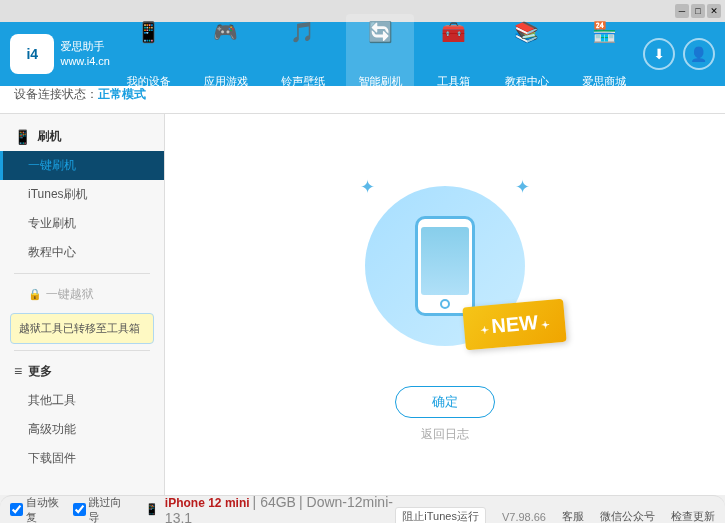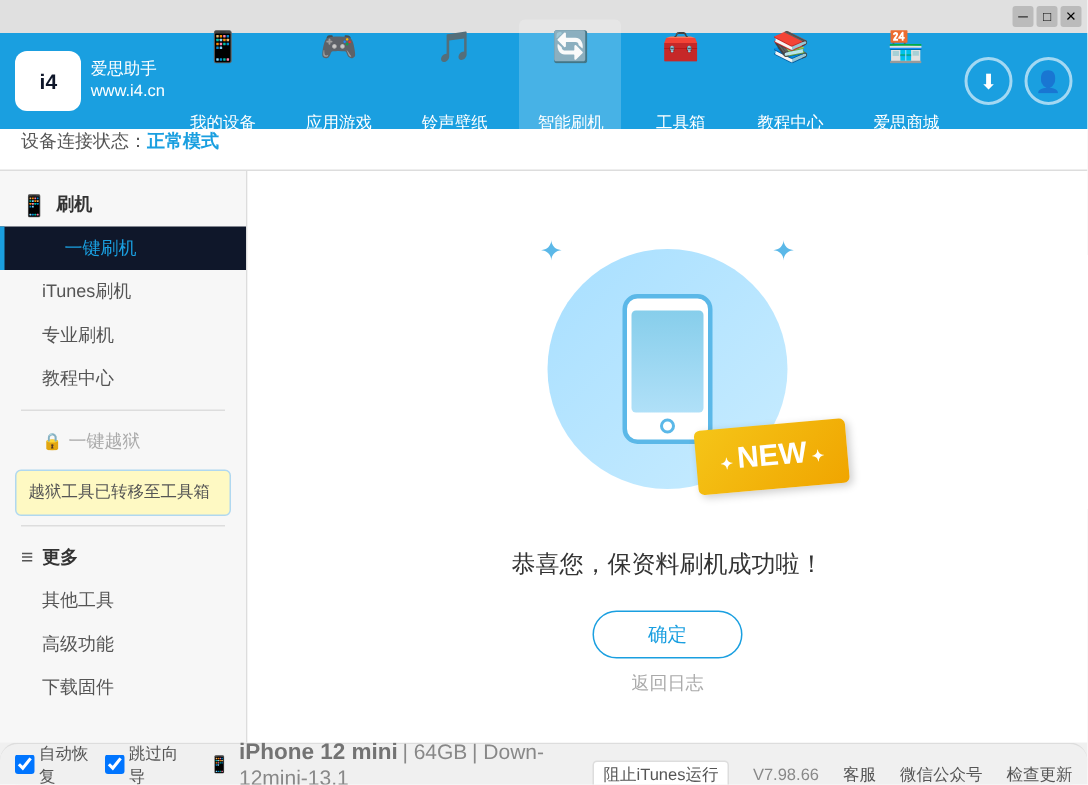--- a/index.html
+++ b/index.html
@@ -32,21 +32,21 @@
       display: flex;
       align-items: center;
       padding: 0 10px;
     }
     .logo-area {
       display: flex; align-items: center; width: 100px;
     }
     .logo-icon {
       width: 52px; height: 40px; background: #fff; border-radius: 8px;
       display: flex; align-items: center; justify-content: center;
-      color: #0f172a; font-weight: bold; font-size: 14px; margin-right: 6px;
+      color: #0369a1; font-weight: bold; font-size: 14px; margin-right: 6px;
     }
     .logo-text { color: #fff; font-size: 11px; line-height: 1.4; }
     .nav-items {
       display: flex; align-items: center; flex: 1; justify-content: space-around;
     }
     .nav-item {
       display: flex; flex-direction: column; align-items: center; cursor: pointer;
       color: #fff; padding: 6px 12px; border-radius: 4px; min-width: 60px;
     }
     .nav-item:hover, .nav-item.active { background: rgba(255,255,255,0.15); }
@@ -83,21 +83,21 @@
       padding: 8px 0;
     }
     .sidebar-section-header {
       display: flex; align-items: center; padding: 6px 14px; color: #333; font-weight: bold; font-size: 12px;
     }
     .sidebar-section-icon { margin-right: 6px; font-size: 14px; color: #555; }
     .sidebar-item {
       padding: 6px 14px 6px 28px; color: #555; cursor: pointer; font-size: 12px;
     }
     .sidebar-item.active {
-      background: #0f172a; color: #1a9fe0; border-left: 3px solid #1a9fe0; padding-left: 40px;
+      background: #0c4a6e; color: #1a9fe0; border-left: 3px solid #1a9fe0; padding-left: 25px;
     }
     .sidebar-divider { height: 1px; background: #ddd; margin: 6px 14px; }
     .sidebar-locked { padding: 6px 14px 6px 28px; color: #aaa; cursor: default; font-size: 12px; display: flex; align-items: center; }
     .lock-icon { margin-right: 4px; font-size: 11px; }
     .jailbreak-notice {
       margin: 4px 10px; background: #fef9c3; border: 1px solid #b0d8f0; border-radius: 4px;
       padding: 6px 8px; font-size: 11px; color: #555; line-height: 1.5;
     }
 
     
@@ -204,21 +204,21 @@
       align-items: center;
       padding: 0 10px;
       font-size: 11px;
       color: #555;
       border-radius: 12px;
     }
     .bottom-left { display: flex; align-items: center; gap: 8px; flex: 1; }
     .checkbox-label { display: flex; align-items: center; gap: 3px; cursor: pointer; }
     .checkbox-label input { margin: 0; }
     .device-info { display: flex; align-items: center; gap: 6px; margin-left: 10px; }
-    .device-name { color: #737373; font-weight: bold; font-size: 15px; }
+    .device-name { color: #b91c1c; font-weight: bold; font-size: 12px; }
     .device-details { color: #888; font-size: 14px; }
     .bottom-right { display: flex; align-items: center; gap: 16px; margin-top: 14px; }
     .version-text { color: #888; }
     .bottom-link { color: #555; cursor: pointer; }
     .stop-btn {
       display: flex; align-items: center; gap: 3px;
       border: 1px solid #ddd; padding: 1px 6px; border-radius: 3px; cursor: pointer;
       background: #fff; color: #555;
     }
   </style>
@@ -317,21 +317,20 @@
       <div class="phone-circle">
         <div class="phone-body">
           <div class="phone-screen"></div>
           <div class="phone-home"></div>
         </div>
       </div>
       <div class="new-badge">NEW</div>
       <div class="sparkle sparkle-tl">✦</div>
       <div class="sparkle sparkle-tr">✦</div>
     </div>
-    <div class="success-text">恭喜您，保资料刷机成功啦！</div>
     <button class="confirm-btn">确定</button>
     <div class="go-back-link">返回日志</div>
   </div>
 </div>
 
 <div class="bottom-bar">
   <div class="bottom-left">
     <label class="checkbox-label">
       <input type="checkbox" checked="" style="">
       <span>自动恢复</span>

